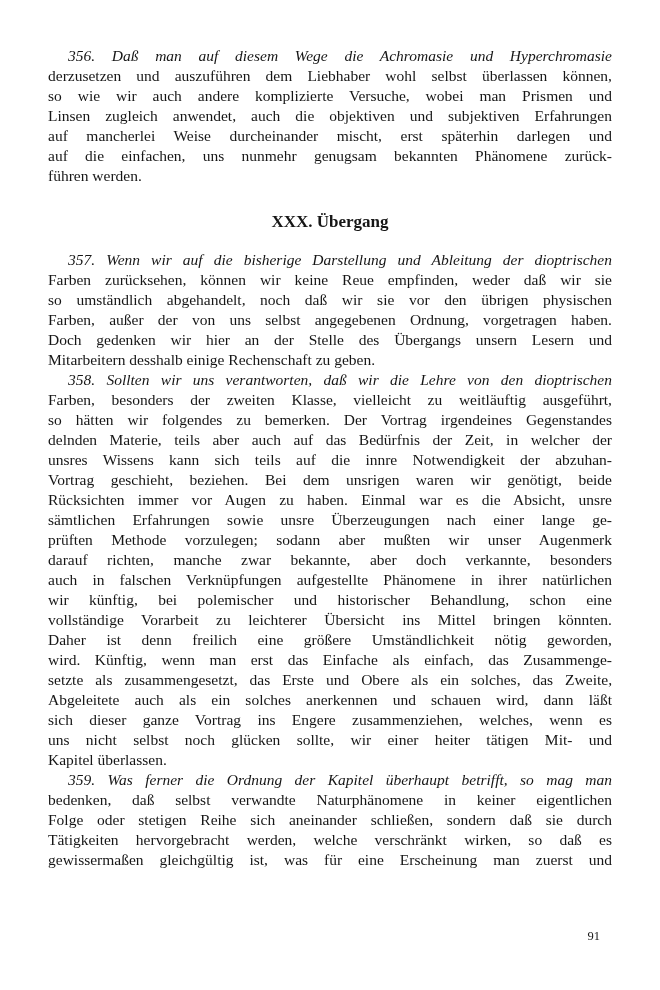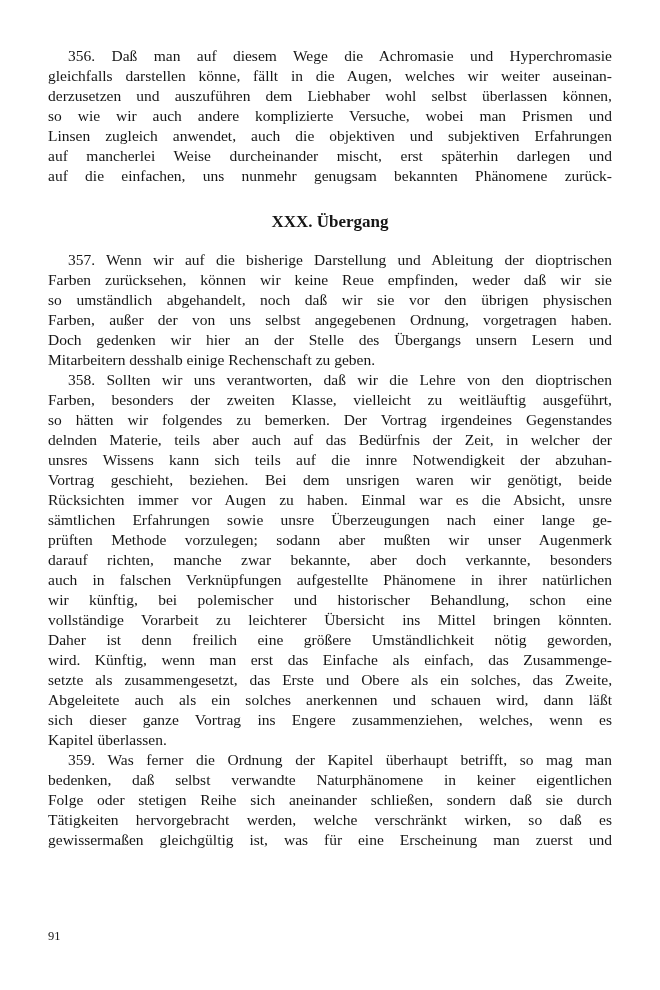--- a/index.html
+++ b/index.html
@@ -29,56 +29,57 @@
     margin: 0;
     padding: 0;
   }
   .line {
     display: block;
     text-align: justify;
     text-align-last: justify;
   }
   .line.indent {
     text-indent: 20px;
+    font-style: italic;
   }
   .line.para-end {
     text-align-last: left;
   }
   .heading {
     display: block;
     font-weight: bold;
     font-size: 17px;
     line-height: 20px;
     text-align: center;
     text-align-last: center;
     margin: 26px 0 18px 0;
   }
   .page-number {
     position: absolute;
     top: 929px;
     left: 48px;
     width: 552px;
-    text-align: left;
+    text-align: right;
     font-size: 12.5px;
     line-height: 15px;
   }
 </style>
 </head>
 <body style="background: rgb(255, 255, 255); color: rgb(22, 22, 22);">
 
 <div class="page">
   <main class="text-block" id="text-block">
       <p class="para">
         <span class="line indent">356. Daß man auf diesem Wege die Achromasie und Hyperchromasie</span>
-        <span class="line">gleichfalls darstellen könne, fällt in die Augen, welches wir weiter auseinan-</span>
         <span class="line">derzusetzen und auszuführen dem Liebhaber wohl selbst überlassen können,</span>
         <span class="line">so wie wir auch andere komplizierte Versuche, wobei man Prismen und</span>
         <span class="line">Linsen zugleich anwendet, auch die objektiven und subjektiven Erfahrungen</span>
         <span class="line">auf mancherlei Weise durcheinander mischt, erst späterhin darlegen und</span>
         <span class="line">auf die einfachen, uns nunmehr genugsam bekannten Phänomene zurück-</span>
+        <span class="line para-end">führen werden.</span>
       </p>
       <h2 class="heading">XXX. Übergang</h2>
       <p class="para">
         <span class="line indent">357. Wenn wir auf die bisherige Darstellung und Ableitung der dioptrischen</span>
         <span class="line">Farben zurücksehen, können wir keine Reue empfinden, weder daß wir sie</span>
         <span class="line">so umständlich abgehandelt, noch daß wir sie vor den übrigen physischen</span>
         <span class="line">Farben, außer der von uns selbst angegebenen Ordnung, vorgetragen haben.</span>
         <span class="line">Doch gedenken wir hier an der Stelle des Übergangs unsern Lesern und</span>
         <span class="line para-end">Mitarbeitern desshalb einige Rechenschaft zu geben.</span>
       </p>
@@ -94,20 +95,21 @@
         <span class="line">prüften Methode vorzulegen; sodann aber mußten wir unser Augenmerk</span>
         <span class="line">darauf richten, manche zwar bekannte, aber doch verkannte, besonders</span>
         <span class="line">auch in falschen Verknüpfungen aufgestellte Phänomene in ihrer natürlichen</span>
         <span class="line">wir künftig, bei polemischer und historischer Behandlung, schon eine</span>
         <span class="line">vollständige Vorarbeit zu leichterer Übersicht ins Mittel bringen könnten.</span>
         <span class="line">Daher ist denn freilich eine größere Umständlichkeit nötig geworden,</span>
         <span class="line">wird. Künftig, wenn man erst das Einfache als einfach, das Zusammenge-</span>
         <span class="line">setzte als zusammengesetzt, das Erste und Obere als ein solches, das Zweite,</span>
         <span class="line">Abgeleitete auch als ein solches anerkennen und schauen wird, dann läßt</span>
         <span class="line">sich dieser ganze Vortrag ins Engere zusammenziehen, welches, wenn es</span>
+        <span class="line">uns nicht selbst noch glücken sollte, wir einer heiter tätigen Mit- und</span>
         <span class="line para-end">Kapitel überlassen.</span>
       </p>
       <p class="para">
         <span class="line indent">359. Was ferner die Ordnung der Kapitel überhaupt betrifft, so mag man</span>
         <span class="line">bedenken, daß selbst verwandte Naturphänomene in keiner eigentlichen</span>
         <span class="line">Folge oder stetigen Reihe sich aneinander schließen, sondern daß sie durch</span>
         <span class="line">Tätigkeiten hervorgebracht werden, welche verschränkt wirken, so daß es</span>
         <span class="line">gewissermaßen gleichgültig ist, was für eine Erscheinung man zuerst und</span>
       </p>
     </main>

